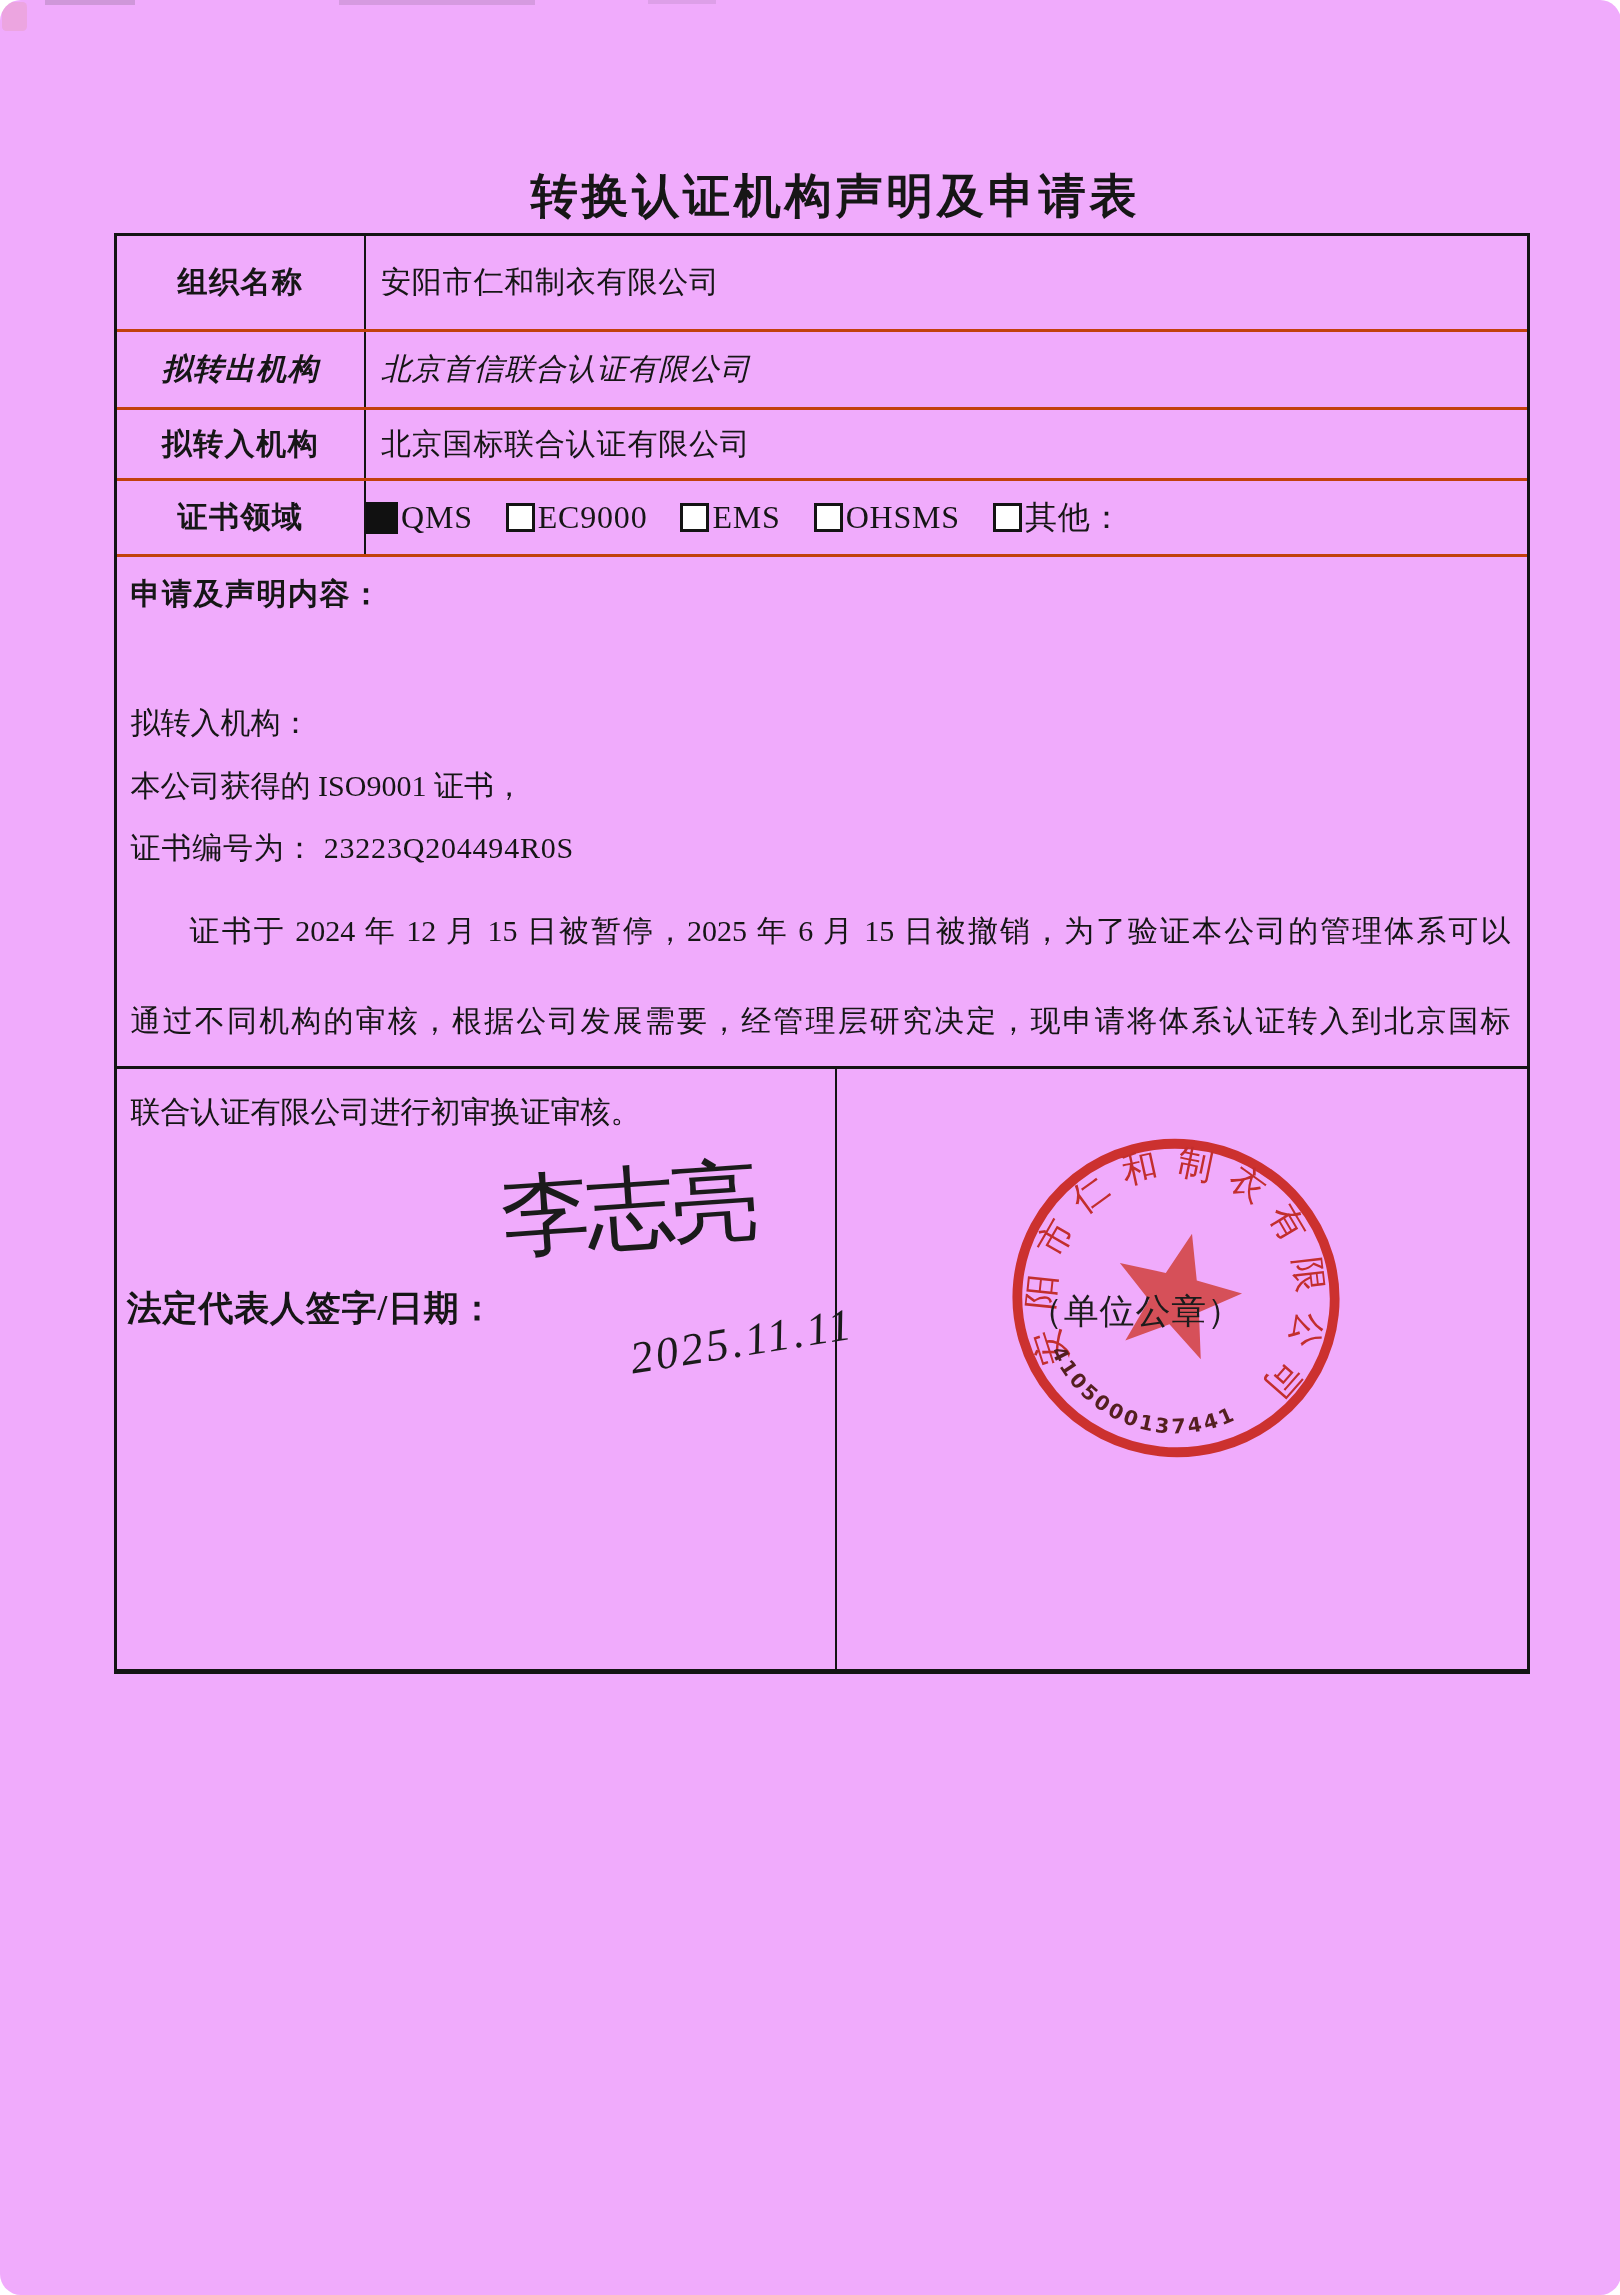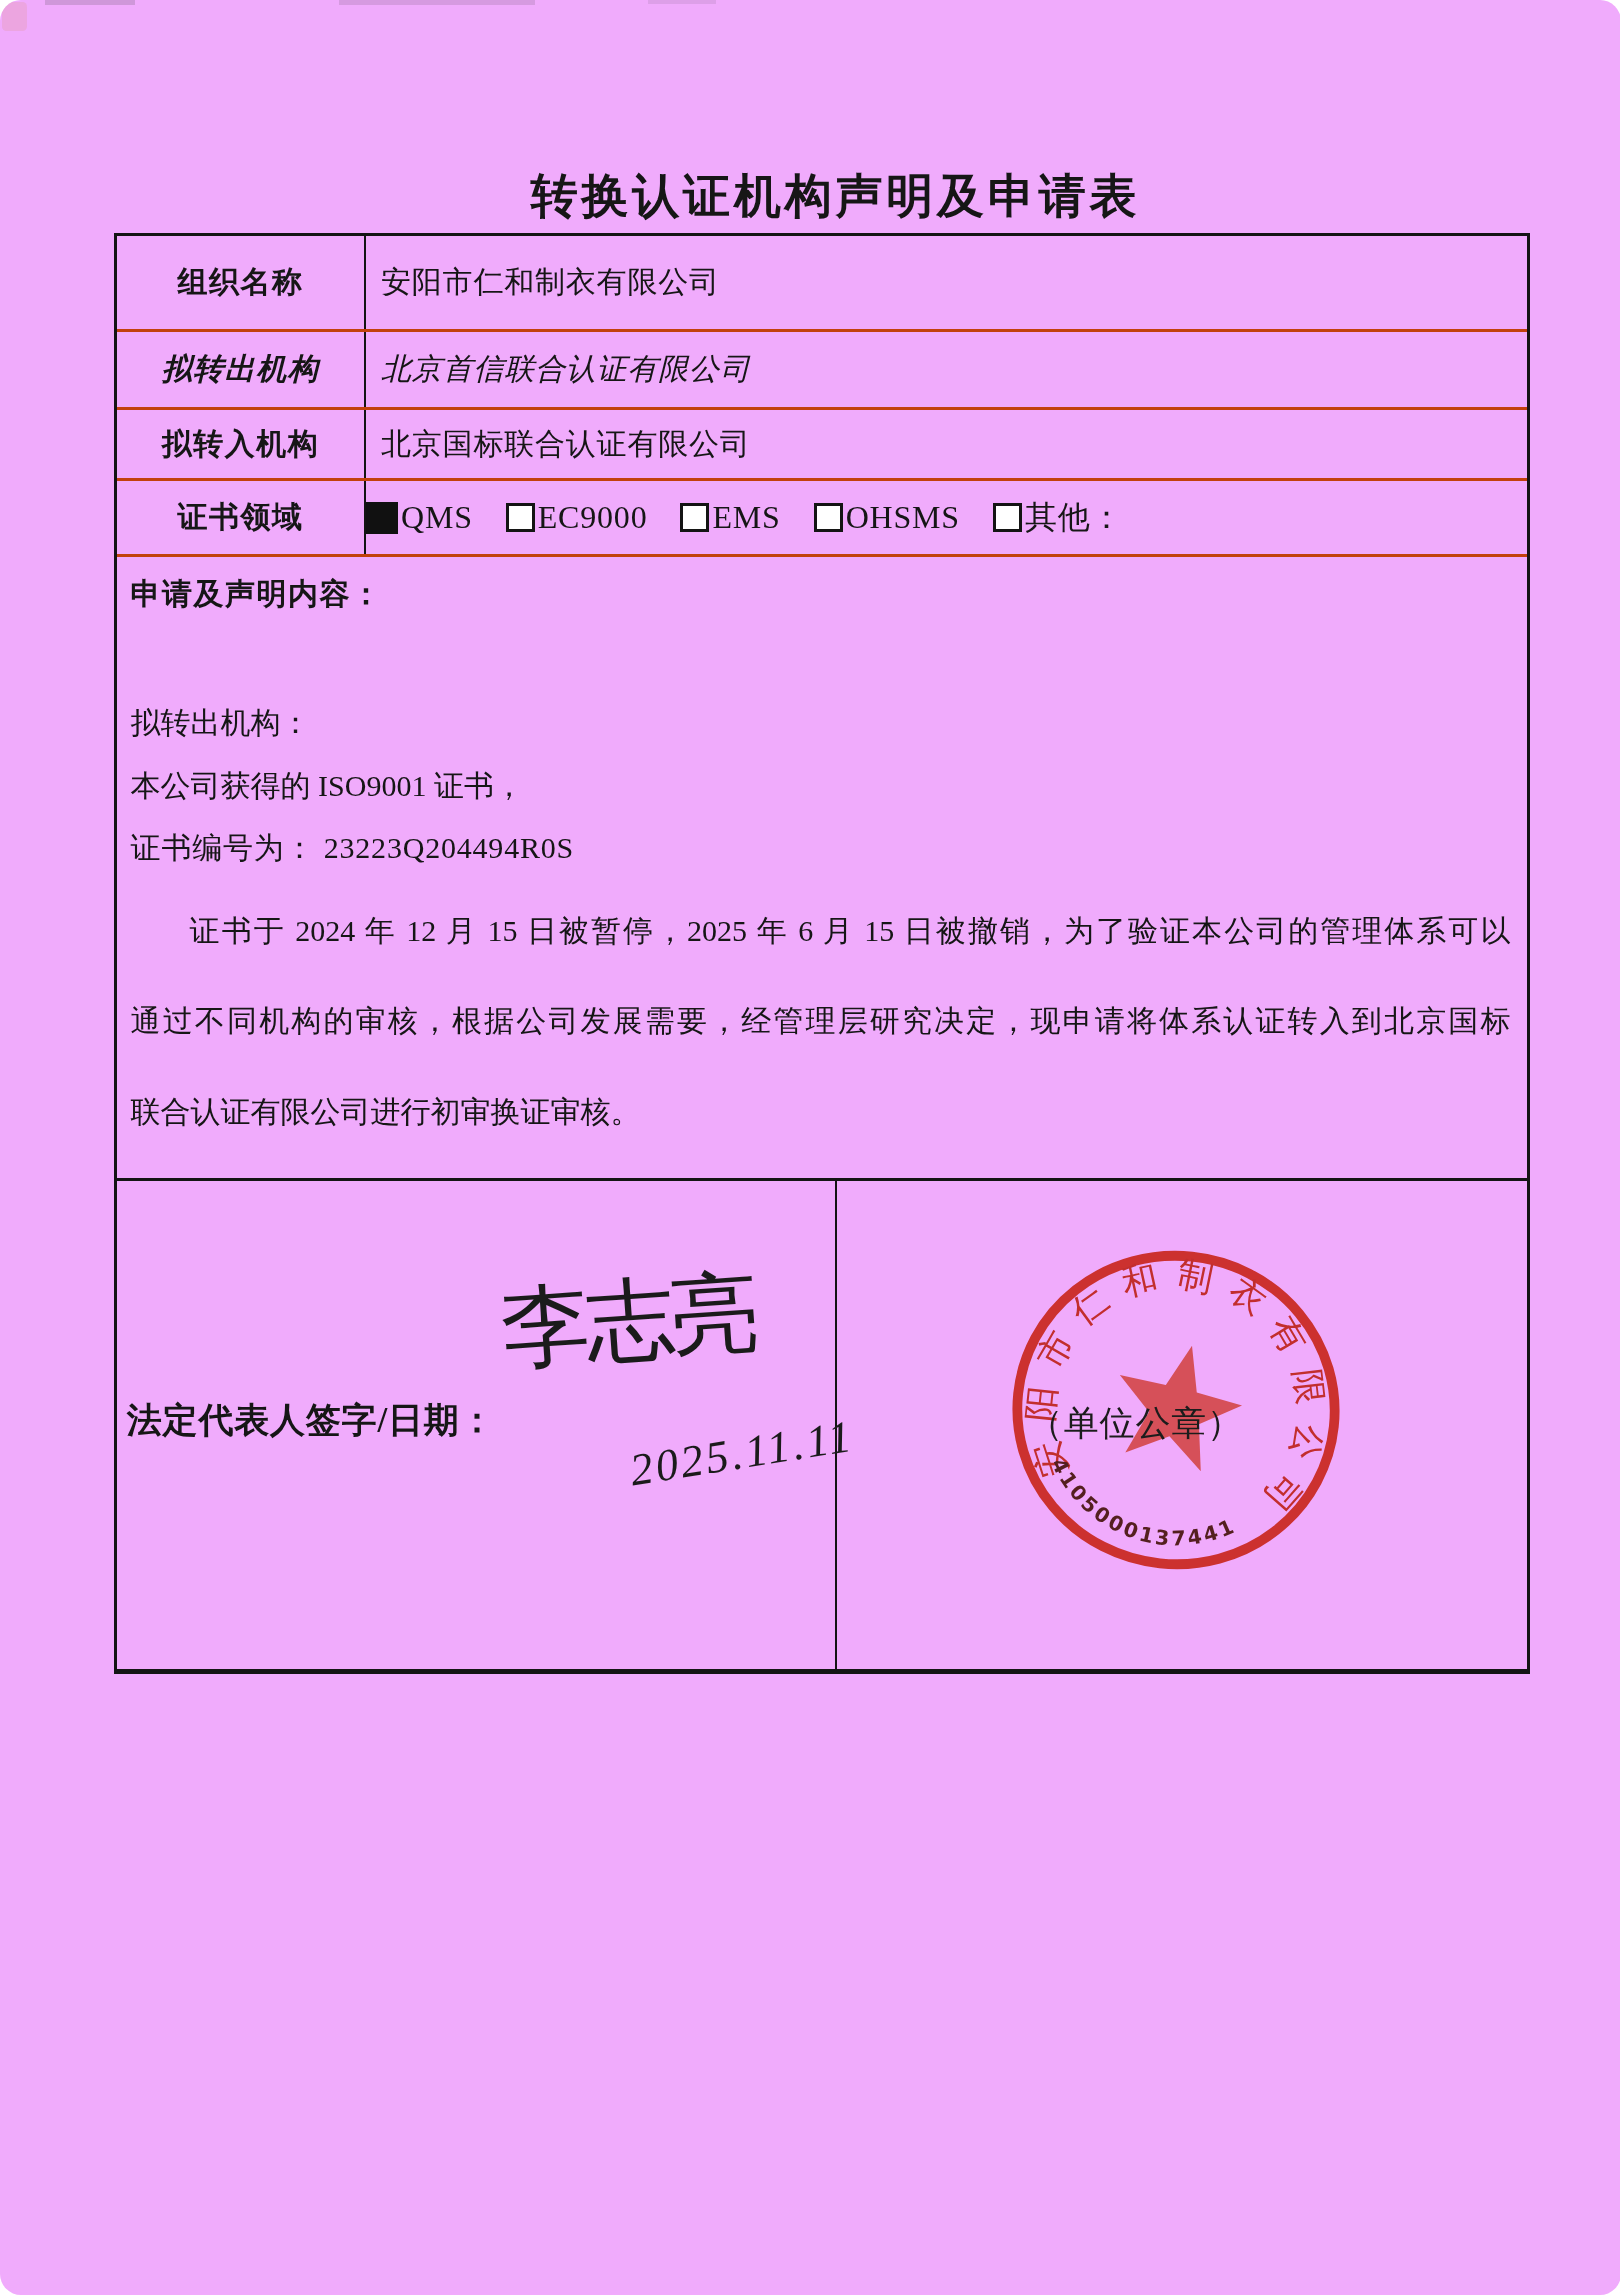--- a/index.html
+++ b/index.html
@@ -52,21 +52,21 @@
   .opts{display:flex;align-items:center;gap:33px;padding-left:0;}
   .opt{display:flex;align-items:center;gap:3px;}
   .box{
     width:29px;height:29px;border:3.8px solid #141414;box-sizing:border-box;
     display:inline-block;background:#fff;flex:none;
   }
   .box.filled{background:#111;border-color:#111;width:32px;height:32px;}
   .optlabel{font-size:32px;font-weight:500;letter-spacing:0.8px;}
 
   .decl-cell{
-    position:relative;flex:none;height:624px;
+    position:relative;flex:none;height:512px;
     border-bottom:3px solid #141414;box-sizing:border-box;
     font-size:30px;line-height:1.15;padding-left:30px;
   }
   .dline{position:absolute;left:13.6px;right:16.6px;white-space:nowrap;overflow:visible;}
   .dline.head{top:19.6px;font-weight:bold;letter-spacing:1.5px;}
   .dline.salut{top:149px;}
   .dline.cert{top:212px;}
   .dline.certno{top:274px;letter-spacing:0.8px;}
   .dline.p1{top:357px;text-indent:59px;}
   .dline.p2{top:447px;}
@@ -153,21 +153,21 @@
         </span>
         <span class="opt">
           <span class="box"></span>
           <span class="optlabel">其他：</span>
         </span>
       </div>
     </div>
 
     <div class="decl-cell">
       <div class="dline head">申请及声明内容：</div>
-      <div class="dline salut">拟转出机构：</div>
+      <div class="dline salut">拟转入机构：</div>
       <div class="dline cert">本公司获得的 ISO9001 证书，</div>
       <div class="dline certno">证书编号为： 23223Q204494R0S</div>
       <div class="dline p1 just">证书于 2024 年 12 月 15 日被暂停，2025 年 6 月 15 日被撤销，为了验证本公司的管理体系可以</div>
       <div class="dline p2 just">通过不同机构的审核，根据公司发展需要，经管理层研究决定，现申请将体系认证转入到北京国标</div>
       <div class="dline p3">联合认证有限公司进行初审换证审核。</div>
     </div>
 
     <div class="sig-cell">
       <div class="sig-divider"></div>
 

